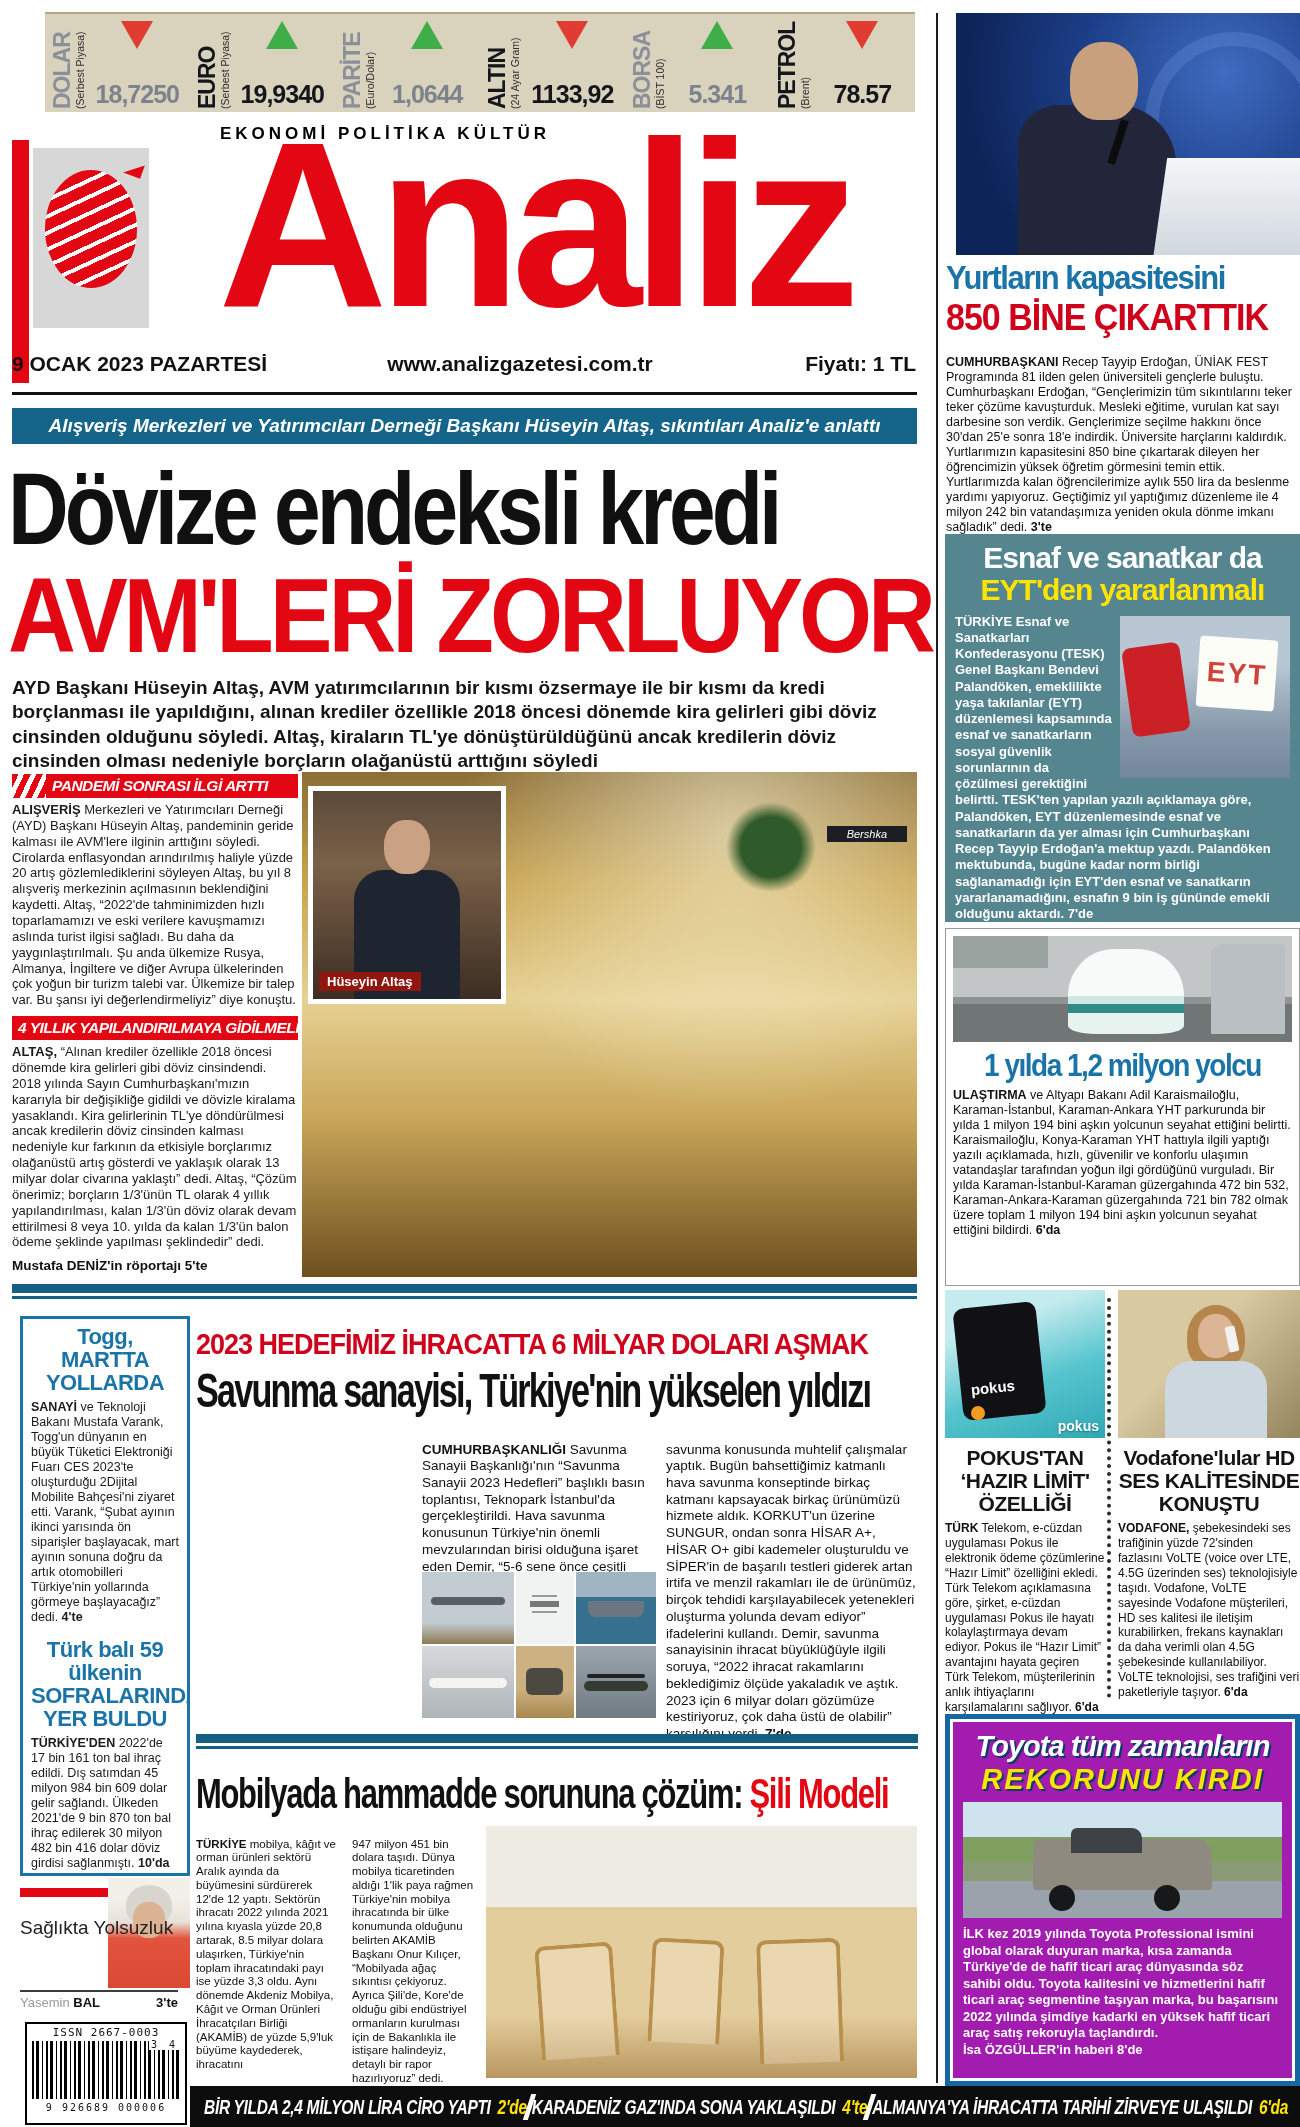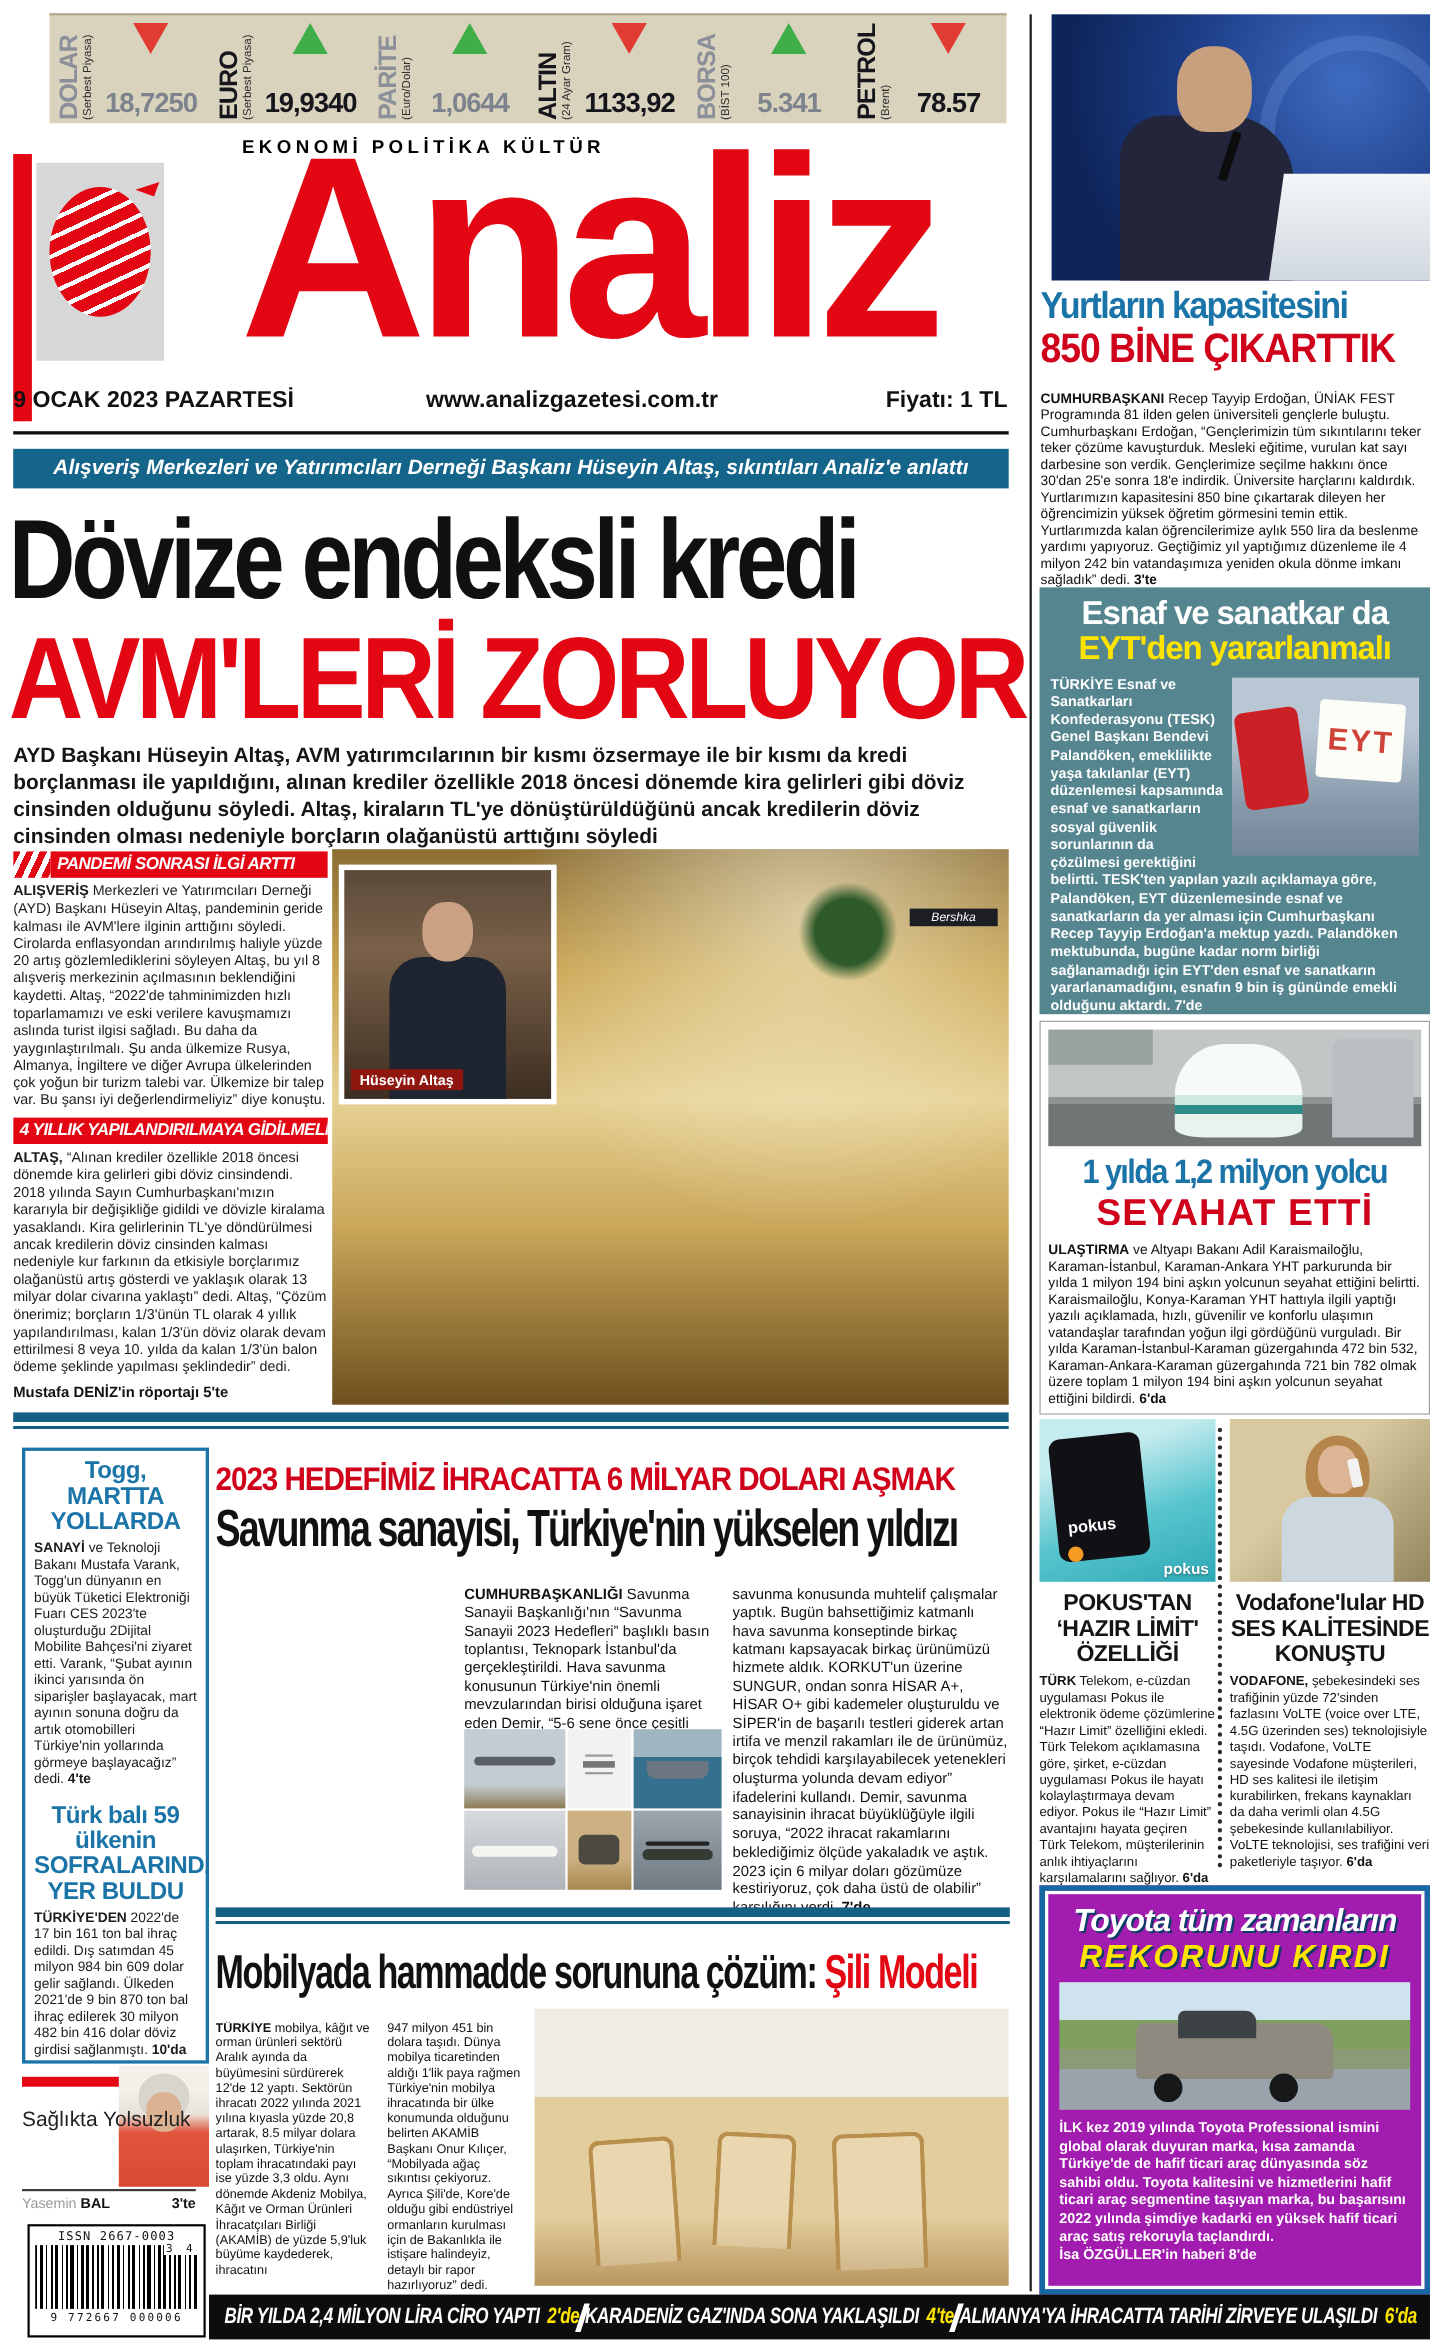--- a/index.html
+++ b/index.html
@@ -352,21 +352,21 @@
       <b>3'te</b>
     </div>
   </div>
 
   <div class="abs barcode">
     <div class="issn">ISSN 2667-0003</div>
     <div class="bc-wrap">
       <div class="bc-bars"></div>
       <div class="bc-issue">3 4</div>
     </div>
-    <div class="bc-digits">9 772667 000006</div>
+    <div class="bc-digits">9 926689 000006</div>
   </div>
 
   <div class="abs sav-kicker">2023 HEDEFİMİZ İHRACATTA 6 MİLYAR DOLARI AŞMAK</div>
   <div class="abs sav-head">Savunma sanayisi, Türkiye'nin yükselen yıldızı</div>
   <p class="abs sav-col2"><b>CUMHURBAŞKANLIĞI</b> <span>Savunma Sanayii Başkanlığı'nın “Savunma Sanayii 2023 Hedefleri” başlıklı basın toplantısı, Teknopark İstanbul'da gerçekleştirildi. Hava savunma konusunun Türkiye'nin önemli mevzularından birisi olduğuna işaret eden Demir, “5-6 sene önce çeşitli ülkelerde hava</span></p>
   <div class="abs collage">
     <div class="tile t-uav"></div>
     <div class="tile t-quad"></div>
     <div class="tile t-ship"></div>
     <div class="tile t-missile"></div>
@@ -402,21 +402,20 @@
     </div>
   </div>
 
   <div class="abs train-section">
     <div class="train-photo">
       <div class="train-canopy"></div>
       <div class="train-nose"></div>
       <div class="train-loco"></div>
     </div>
     <div class="tr-blue">1 yılda 1,2 milyon yolcu</div>
-    <div class="tr-red">SEYAHAT ETTİ</div>
     <p class="tr-body"><b>ULAŞTIRMA</b> <span>ve Altyapı Bakanı Adil Karaismailoğlu, Karaman-İstanbul, Karaman-Ankara YHT parkurunda bir yılda 1 milyon 194 bini aşkın yolcunun seyahat ettiğini belirtti. Karaismailoğlu, Konya-Karaman YHT hattıyla ilgili yaptığı yazılı açıklamada, hızlı, güvenilir ve konforlu ulaşımın vatandaşlar tarafından yoğun ilgi gördüğünü vurguladı. Bir yılda Karaman-İstanbul-Karaman güzergahında 472 bin 532, Karaman-Ankara-Karaman güzergahında 721 bin 782 olmak üzere toplam 1 milyon 194 bini aşkın yolcunun seyahat ettiğini bildirdi.</span> <b class="pref">6'da</b></p>
   </div>
 
   <div class="abs pokus-col">
     <div class="promo-img pokus-img">
       <div class="pokus-card">
           <span>pokus</span>
         </div>
       <div class="pokus-dot"></div>
       <div class="pokus-mark">pokus</div>

